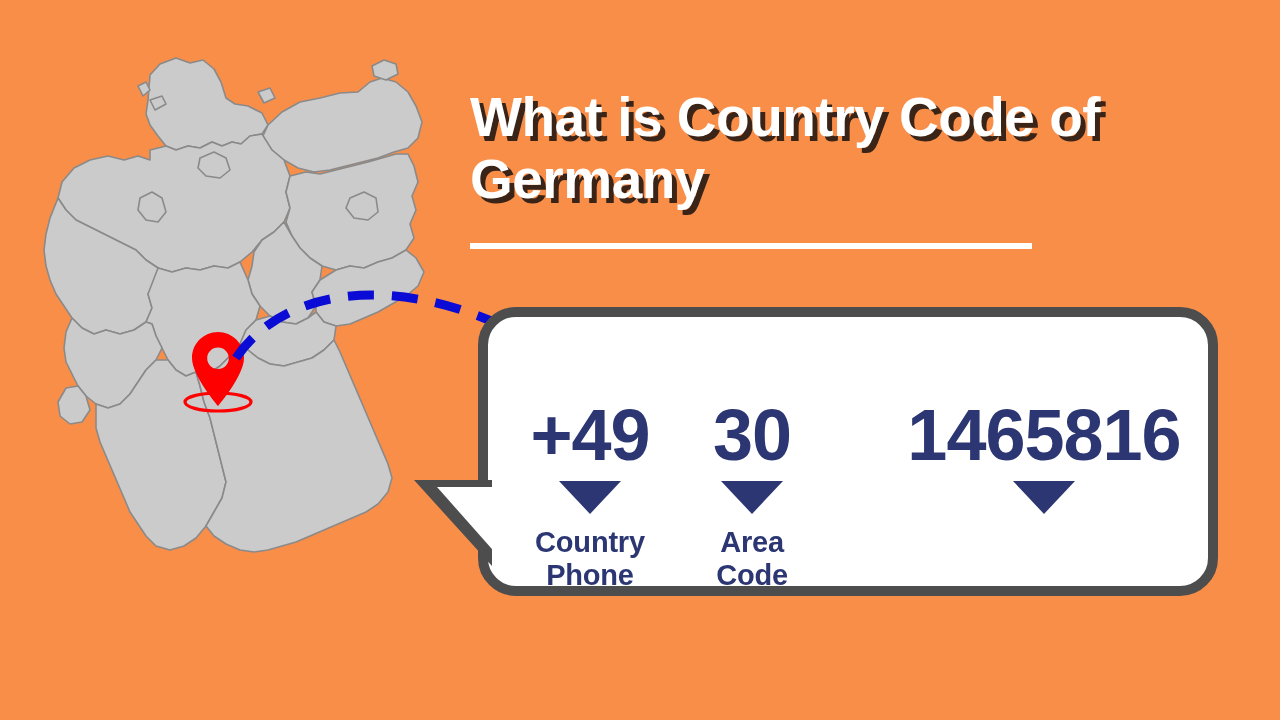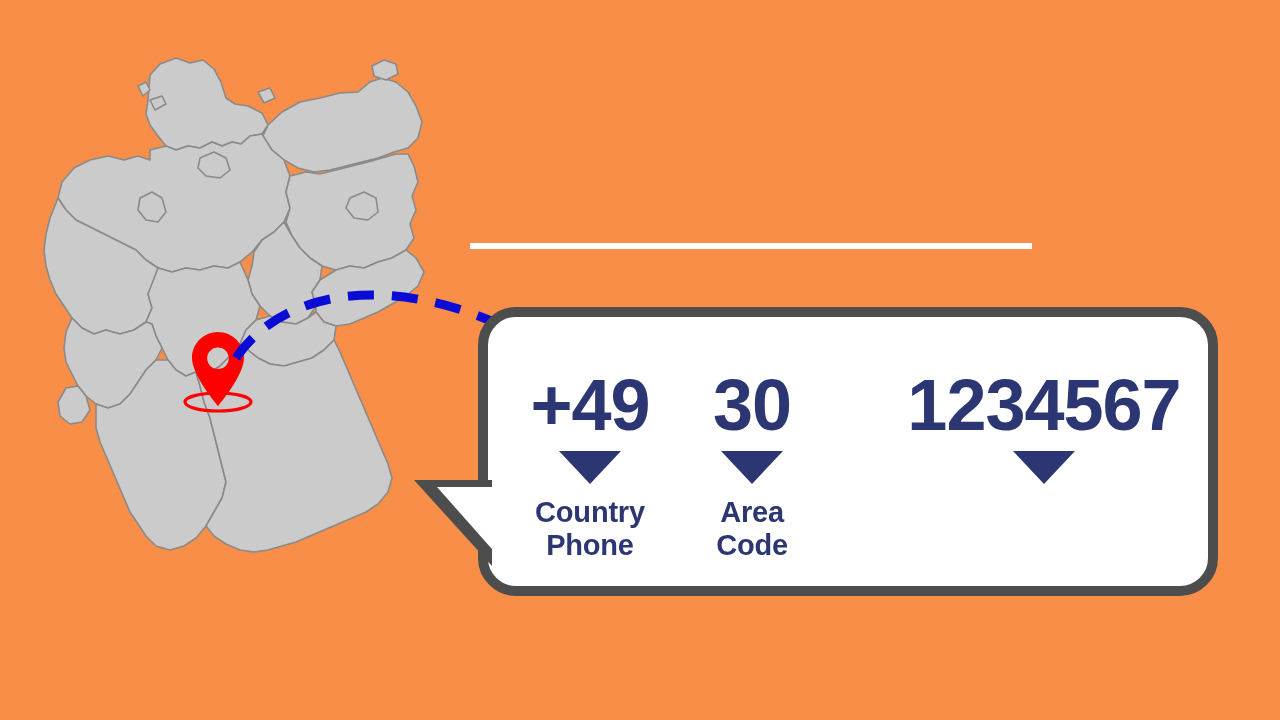--- a/index.html
+++ b/index.html
@@ -112,21 +112,21 @@
   
   #segments {
     position: absolute;
     left: 478px;
     top: 307px;
     width: 740px;
     height: 289px;
     display: flex;
     align-items: flex-start;
     justify-content: flex-start;
-    padding-top: 62px;
+    padding-top: 92px;
     box-sizing: border-box;
     pointer-events: none;
   }
   .segment {
     display: flex;
     flex-direction: column;
     align-items: center;
     pointer-events: auto;
   }
   .segment-value {
@@ -256,20 +256,24 @@
                C37.2,32.3 42,27.5 48,27.5 Z" fill="#ff0000" fill-rule="evenodd"></path>
     </svg>
   </div>
 
   <div id="arc-layer">
     <svg width="420" height="140" viewBox="0 0 420 140">
       <path d="M36,98 C90,18 230,6 380,110" fill="none" stroke="#0b0bd6" stroke-width="9" stroke-linecap="butt" stroke-dasharray="26 18"></path>
     </svg>
   </div>
 
+  <div id="title-block">
+    <h1 id="page-title">What is Country Code of
+Germany</h1>
+  </div>
   <div id="title-rule"></div>
 
   <div id="bubble"></div>
   <div id="bubble-tail-outer"></div>
   <div id="bubble-tail-inner"></div>
 
   <div id="segments">
 
     <div class="segment" id="seg-country">
       <div class="segment-value">+49</div>
@@ -279,19 +283,19 @@
     </div>
 
     <div class="segment" id="seg-area">
       <div class="segment-value">30</div>
       <div class="segment-arrow"></div>
       <div class="segment-label">Area
 Code</div>
     </div>
 
     <div class="segment" id="seg-phone">
-      <div class="segment-value">1234567</div>
+      <div class="segment-value">1465816</div>
       <div class="segment-arrow"></div>
     </div>
 
   </div>
 
 </div>
 
 </body></html>

